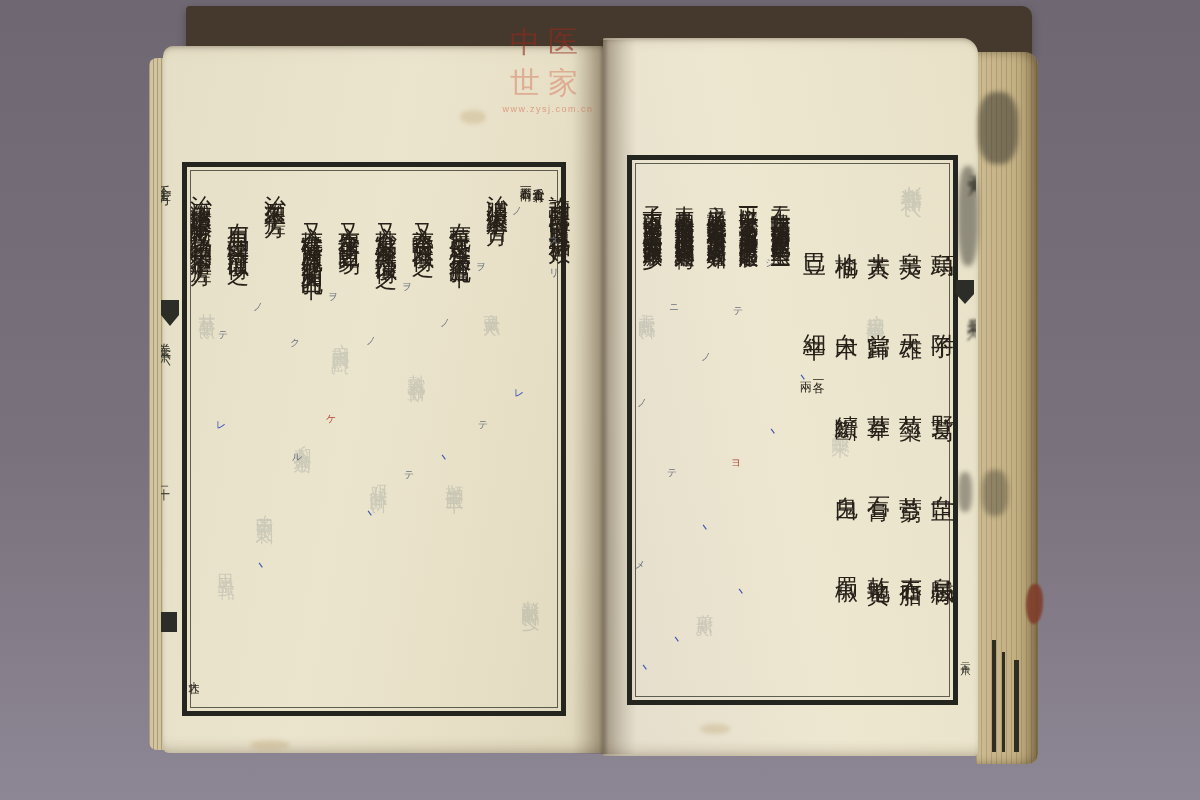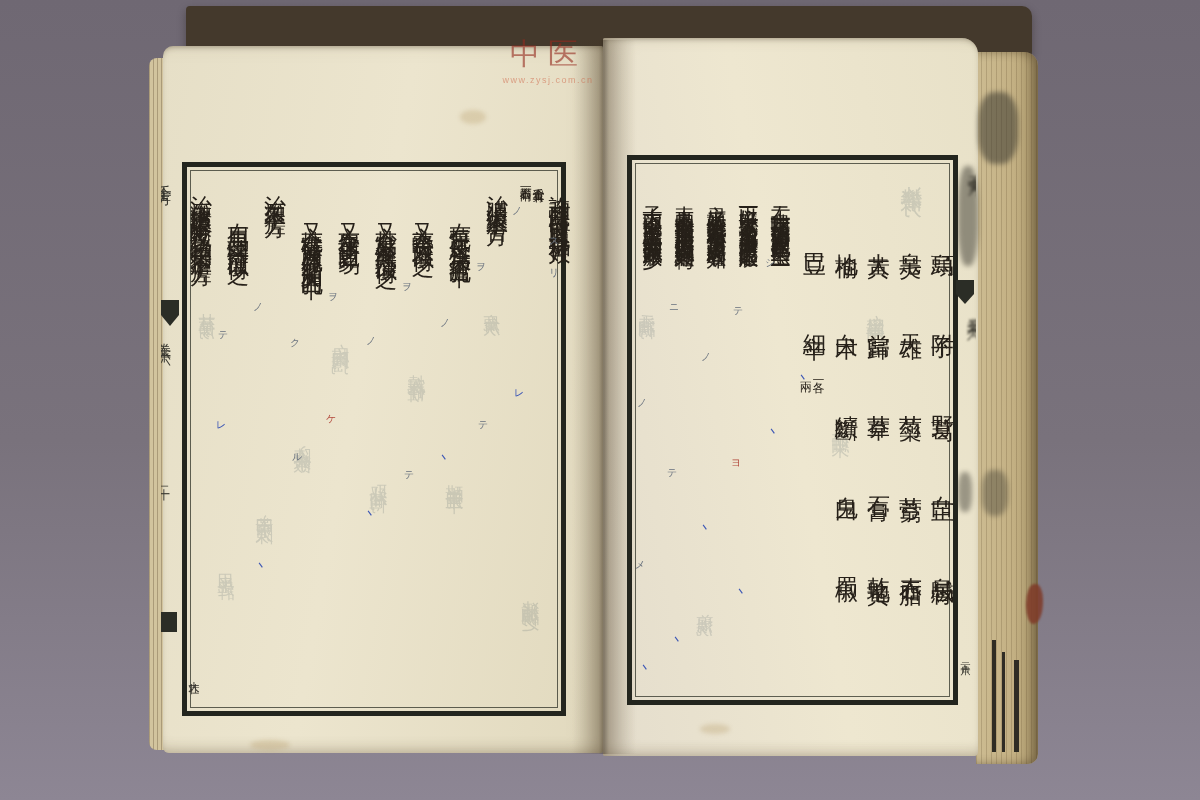--- a/index.html
+++ b/index.html
@@ -180,17 +180,18 @@
       <div class="kt" style="left: 701px; top: 352px; color: rgb(103, 112, 125); font-size: 10px;">ノ</div>
       <div class="kt" style="left: 699px; top: 522px; color: rgb(61, 87, 181); font-size: 13px;">丶</div>
       <div class="kt" style="left: 669px; top: 302px; color: rgb(103, 112, 125); font-size: 10px;">ニ</div>
       <div class="kt" style="left: 667px; top: 468px; color: rgb(103, 112, 125); font-size: 10px;">テ</div>
       <div class="kt" style="left: 671px; top: 634px; color: rgb(61, 87, 181); font-size: 13px;">丶</div>
       <div class="kt" style="left: 637px; top: 398px; color: rgb(103, 112, 125); font-size: 10px;">ノ</div>
       <div class="kt" style="left: 635px; top: 560px; color: rgb(103, 112, 125); font-size: 10px;">メ</div>
       <div class="kt" style="left: 639px; top: 662px; color: rgb(61, 87, 181); font-size: 13px;">丶</div>
     </div>
 
-  <div class="wm" style="left:498px;top:34px;width:100px;">
+  <div class="wm" style="left:498px;top:22px;width:100px;">
     <div class="r1">中医</div>
+    <div class="r2">世家</div>
     <div class="url">www.zysj.com.cn</div>
   </div>
 </div>
 
 </body></html>

